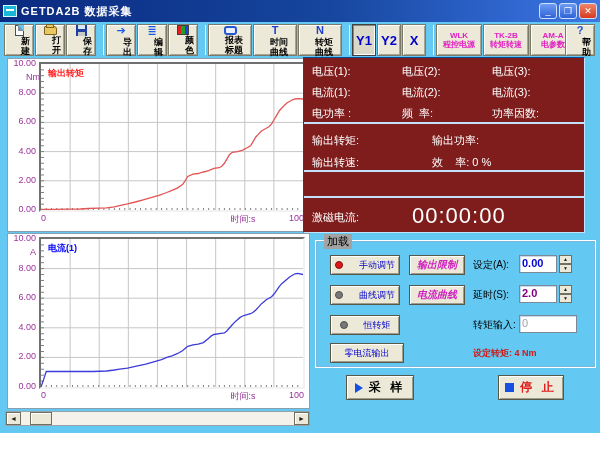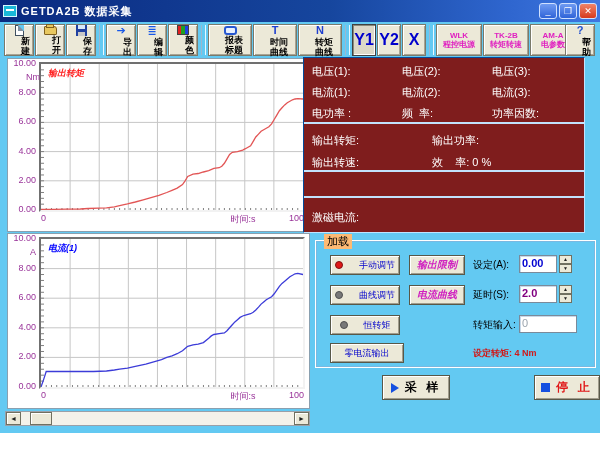--- a/index.html
+++ b/index.html
@@ -21,21 +21,21 @@
 
   
   .toolbar { position:absolute; left:0; top:22px; width:600px; height:36px; display:flex; align-items:center; padding-left:4px; }
   .tbtn { height:32px; background:#ece9d8; border:1px solid #7a7a6a;
     box-shadow:inset 1px 1px 0 #ffffff, inset -1px -1px 0 #a8a494;
     display:flex; flex-direction:column; align-items:center; justify-content:center; margin-right:1px; }
   .tbtn .lab { font-size:9px; color:#000; font-weight:bold; line-height:10px;margin-left:16px; }
   .tbtn .ic { height:13px; display:flex; align-items:center; justify-content:center; font-size:11px; line-height:13px; }
   .w30 { width:30px; } .w44 { width:44px; } .w24 { width:24px; } .w46 { width:46px; }
   .tsep { width:5px; height:30px; border-left:1px solid #9ab8d0; border-right:1px solid #eaf8ff; margin:0 2px; }
-  .axisbtn { font-size:16px; font-weight:bold; color:#0000cc; }
+  .axisbtn { font-size:13px; font-weight:bold; color:#0000cc; }
   .axisbtn.pressed { box-shadow:inset 1px 1px 0 #8a8a7a, inset -1px -1px 0 #ffffff; background:#dcd8c8; border-color:#404040; }
   .devbtn .l1,.devbtn .l2 { font-size:8px; line-height:9px; color:#e020c0; font-weight:bold; }
   .helpbtn { position:absolute; right:4px; top:2px; }
   .q-ic { color:#2050d0; font-weight:bold; font-size:10px; }
   
   .ic-new { width:9px; height:11px; background:#fff; border:1px solid #405060; position:relative; }
   .ic-new:before { content:""; position:absolute; right:-1px; top:-1px; border:3px solid #63c9f2; border-left-color:#8090a0; border-bottom-color:#8090a0; width:0; height:0; }
   .ic-open { width:13px; height:9px; background:#e8c860; border:1px solid #806020; border-radius:1px 3px 1px 1px; position:relative; }
   .ic-open:before { content:""; position:absolute; left:1px; top:-3px; width:6px; height:2px; background:#e8c860; border:1px solid #806020; }
   .ic-save { width:11px; height:11px; background:#2040a0; position:relative; }
@@ -49,55 +49,55 @@
 
   
   .chart-panel { position:absolute; left:7px; width:303px; background:#ffffff; border:1px solid #8aa0b0; }
   #panel1 { top:58px; height:174px; }
   #panel2 { top:233px; height:176px; }
   .plot { position:absolute; left:31px; top:3px; background:#ffffff;
     border-top:2px solid #707070; border-left:2px solid #707070; border-right:2px solid #f2f2f2; border-bottom:2px solid #f2f2f2; }
   .ytick { position:absolute; font-size:9px; color:#993399; width:28px; text-align:right; }
   .yunit { position:absolute; font-size:9px; color:#993399; width:28px; text-align:right; }
   .xtick { position:absolute; font-size:9px; color:#993399; }
-  .series-label { position:absolute; font-size:9px; font-weight:bold;font-style:italic; }
+  .series-label { position:absolute; font-size:9px; font-weight:bold; }
 
   
   .hscroll { position:absolute; left:5px; top:411px; width:305px; height:15px; background:#f4f2ea; border:1px solid #9aa0a8; }
   .sbtn { position:absolute; top:0; width:15px; height:13px; background:#ece9d8; border:1px solid #707060;
     box-shadow:inset 1px 1px 0 #fff; font-size:7px; display:flex; align-items:center; justify-content:center; color:#202020; }
   .sthumb { position:absolute; left:24px; top:0; width:22px; height:13px; background:#ece9d8; border:1px solid #707060; box-shadow:inset 1px 1px 0 #fff; }
 
   
   .meas { position:absolute; left:303px; top:57px; width:282px; height:176px; background:#7f1d1d;
     border-top:1px solid #024a9a; border-left:1px solid #024a9a; border-bottom:1px solid #bfe4ff; border-right:1px solid #bfe4ff; }
   .msec { position:absolute; left:0; width:100%; border-bottom:2px solid #c2e2fc; }
   .mlabel { position:absolute; color:#ffffff; font-size:11px; white-space:pre; }
   .timer { position:absolute; color:#ffffff; font-size:22px; letter-spacing:1px; }
 
   
   .loadbox { position:absolute; left:315px; top:240px; width:281px; height:128px;
     border:1px solid #ffffff; box-shadow:0 0 0 1px #7ab8e0 inset; }
-  .loadtitle { position:absolute; left:8px; top:-7px; background:#fdba74; padding:0 3px; font-size:11px; color:#000; }
+  .loadtitle { position:absolute; left:8px; top:-7px; background:#a3a3a3; padding:0 3px; font-size:11px; color:#000; }
   .btn3d { background:#ece9d8; border:1px solid #585848;
     box-shadow:inset 1px 1px 0 #ffffff, inset -1px -1px 0 #a09c8c; display:flex; align-items:center; justify-content:center; }
   .radio-btn { position:absolute; left:14px; width:70px; height:20px; gap:16px; font-size:9px; color:#0000cc; }
   .dot { width:8px; height:8px; border-radius:50%; }
   .dot.sel { background:#e01818; border:1px solid #801010; }
   .dot.unsel { background:#787878; border:1px solid #505050; }
   .midbtn { position:absolute; left:93px; width:56px; height:20px; font-size:10px; font-weight:bold; color:#d020c0;font-style:italic; }
   .flabel { position:absolute; left:157px; font-size:10px; color:#000; }
   .field { position:absolute; left:203px; width:38px; height:18px; background:#fff; border:1px solid #7a8a9a;
     box-shadow:inset 1px 1px 0 #c8d8e8; font-size:11px; font-weight:bold; padding:1px 2px; }
   .spinner { position:absolute; left:243px; width:13px; height:18px; display:flex; flex-direction:column; }
   .spinner span { flex:1; background:#ece9d8; border:1px solid #707060; font-size:5px; line-height:7px; text-align:center; color:#202020; }
   .redlabel { position:absolute; left:157px; font-size:9px; font-weight:bold; color:#d01818; }
 
   
-  .bigbtn { position:absolute; top:375px; height:25px; gap:6px; font-size:12px; font-weight:bold; letter-spacing:3px;margin-left:36px; }
+  .bigbtn { position:absolute; top:375px; height:25px; gap:6px; font-size:12px; font-weight:bold; letter-spacing:3px; }
   #btn-sample { left:346px; width:68px; color:#000; }
   #btn-stop  { left:498px; width:66px; color:#e01818; }
   .play-ic { width:0; height:0; border-left:8px solid #1650e0; border-top:5px solid transparent; border-bottom:5px solid transparent; }
   .stop-ic { width:9px; height:9px; background:#1650e0; }
 </style>
 </head>
 <body>
 
 <div class="window">
 
@@ -406,20 +406,21 @@
     </div>
     <div class="msec" style="top:68px;height:46px">
       <span class="mlabel" style="left:8px;top:7px">输出转矩:</span>
       <span class="mlabel" style="left:128px;top:7px">输出功率:</span>
       <span class="mlabel" style="left:8px;top:29px">输出转速:</span>
       <span class="mlabel" style="left:128px;top:29px">效    率: 0 %</span>
     </div>
     <div class="msec" style="top:116px;height:24px"></div>
     <div class="msec" style="top:142px;height:33px;border-bottom:none">
       <span class="mlabel" style="left:8px;top:10px">激磁电流:</span>
+      <span class="timer" style="left:108px;top:3px">00:00:00</span>
     </div>
   </div>
 
   <div class="loadbox">
     <span class="loadtitle">加载</span>
 
     <div class="radio-btn btn3d" style="top:14px">
       <span class="dot sel"></span>
       <span>手动调节</span>
     </div>

